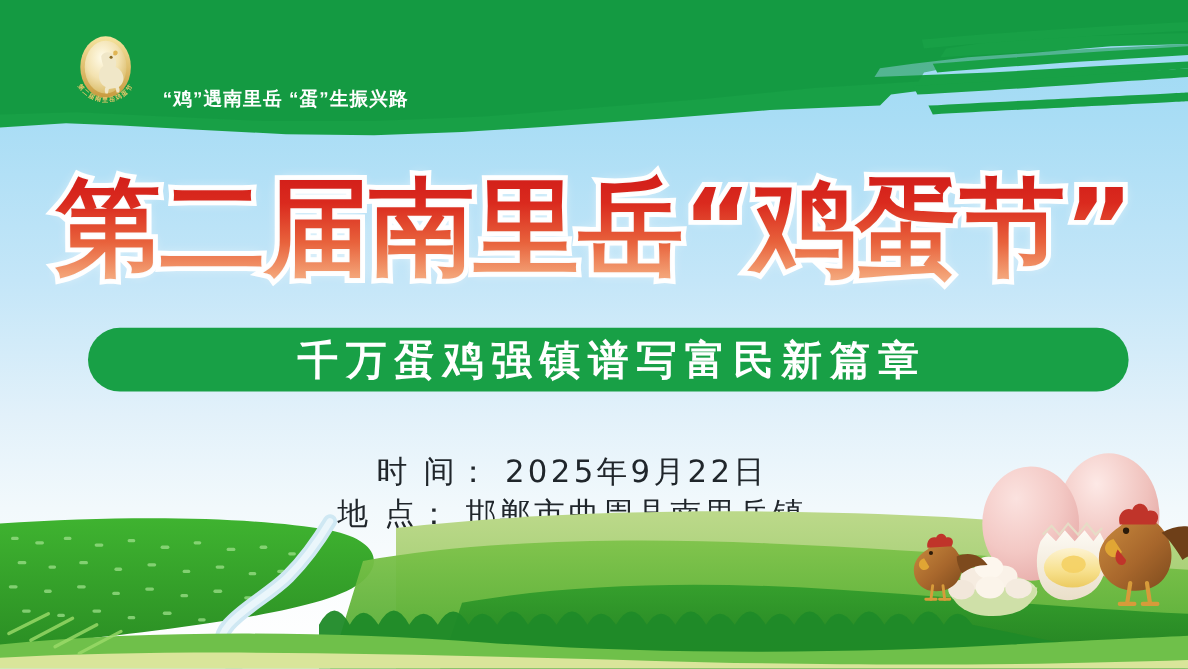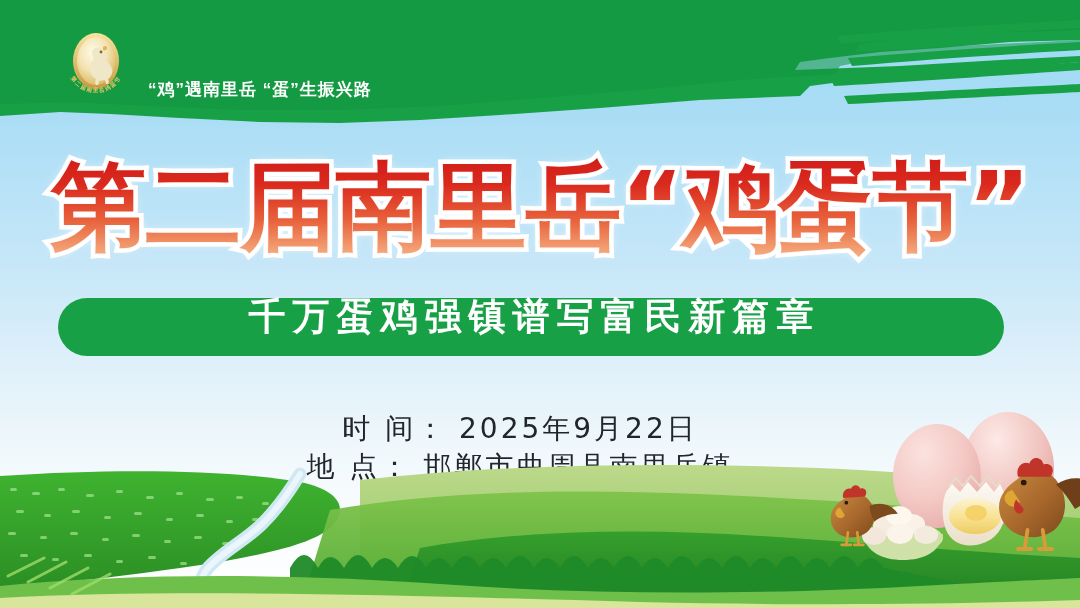--- a/index.html
+++ b/index.html
@@ -45,23 +45,23 @@
     font-size:96px;font-weight:900;line-height:1.08;white-space:nowrap;
     font-family:"DejaVu Sans","Liberation Sans",sans-serif;
     letter-spacing:-1px;
     color:#ffffff;
     -webkit-text-stroke:9px #ffffff;
     text-shadow:0 0 6px rgba(255,255,255,0.95),0 0 12px rgba(255,255,255,0.8);
   }
 
   
   .pill{
-    position:absolute;left:58px;top:298px;width:946px;height:58px;
+    position:absolute;left:80px;top:298px;width:946px;height:58px;
     background:#18a046;border-radius:29px;
-    display:flex;align-items:flex-start;justify-content:center;
+    display:flex;align-items:center;justify-content:center;
   }
   .pill-text{
     font-size:37px;font-weight:700;color:#ffffff;letter-spacing:7px;
     white-space:nowrap;line-height:1;padding-left:7px;
     font-family:"DejaVu Sans","Liberation Sans",sans-serif;
   }
 
   
   .info{
     position:absolute;left:0;top:410px;width:1040px;text-align:center;

